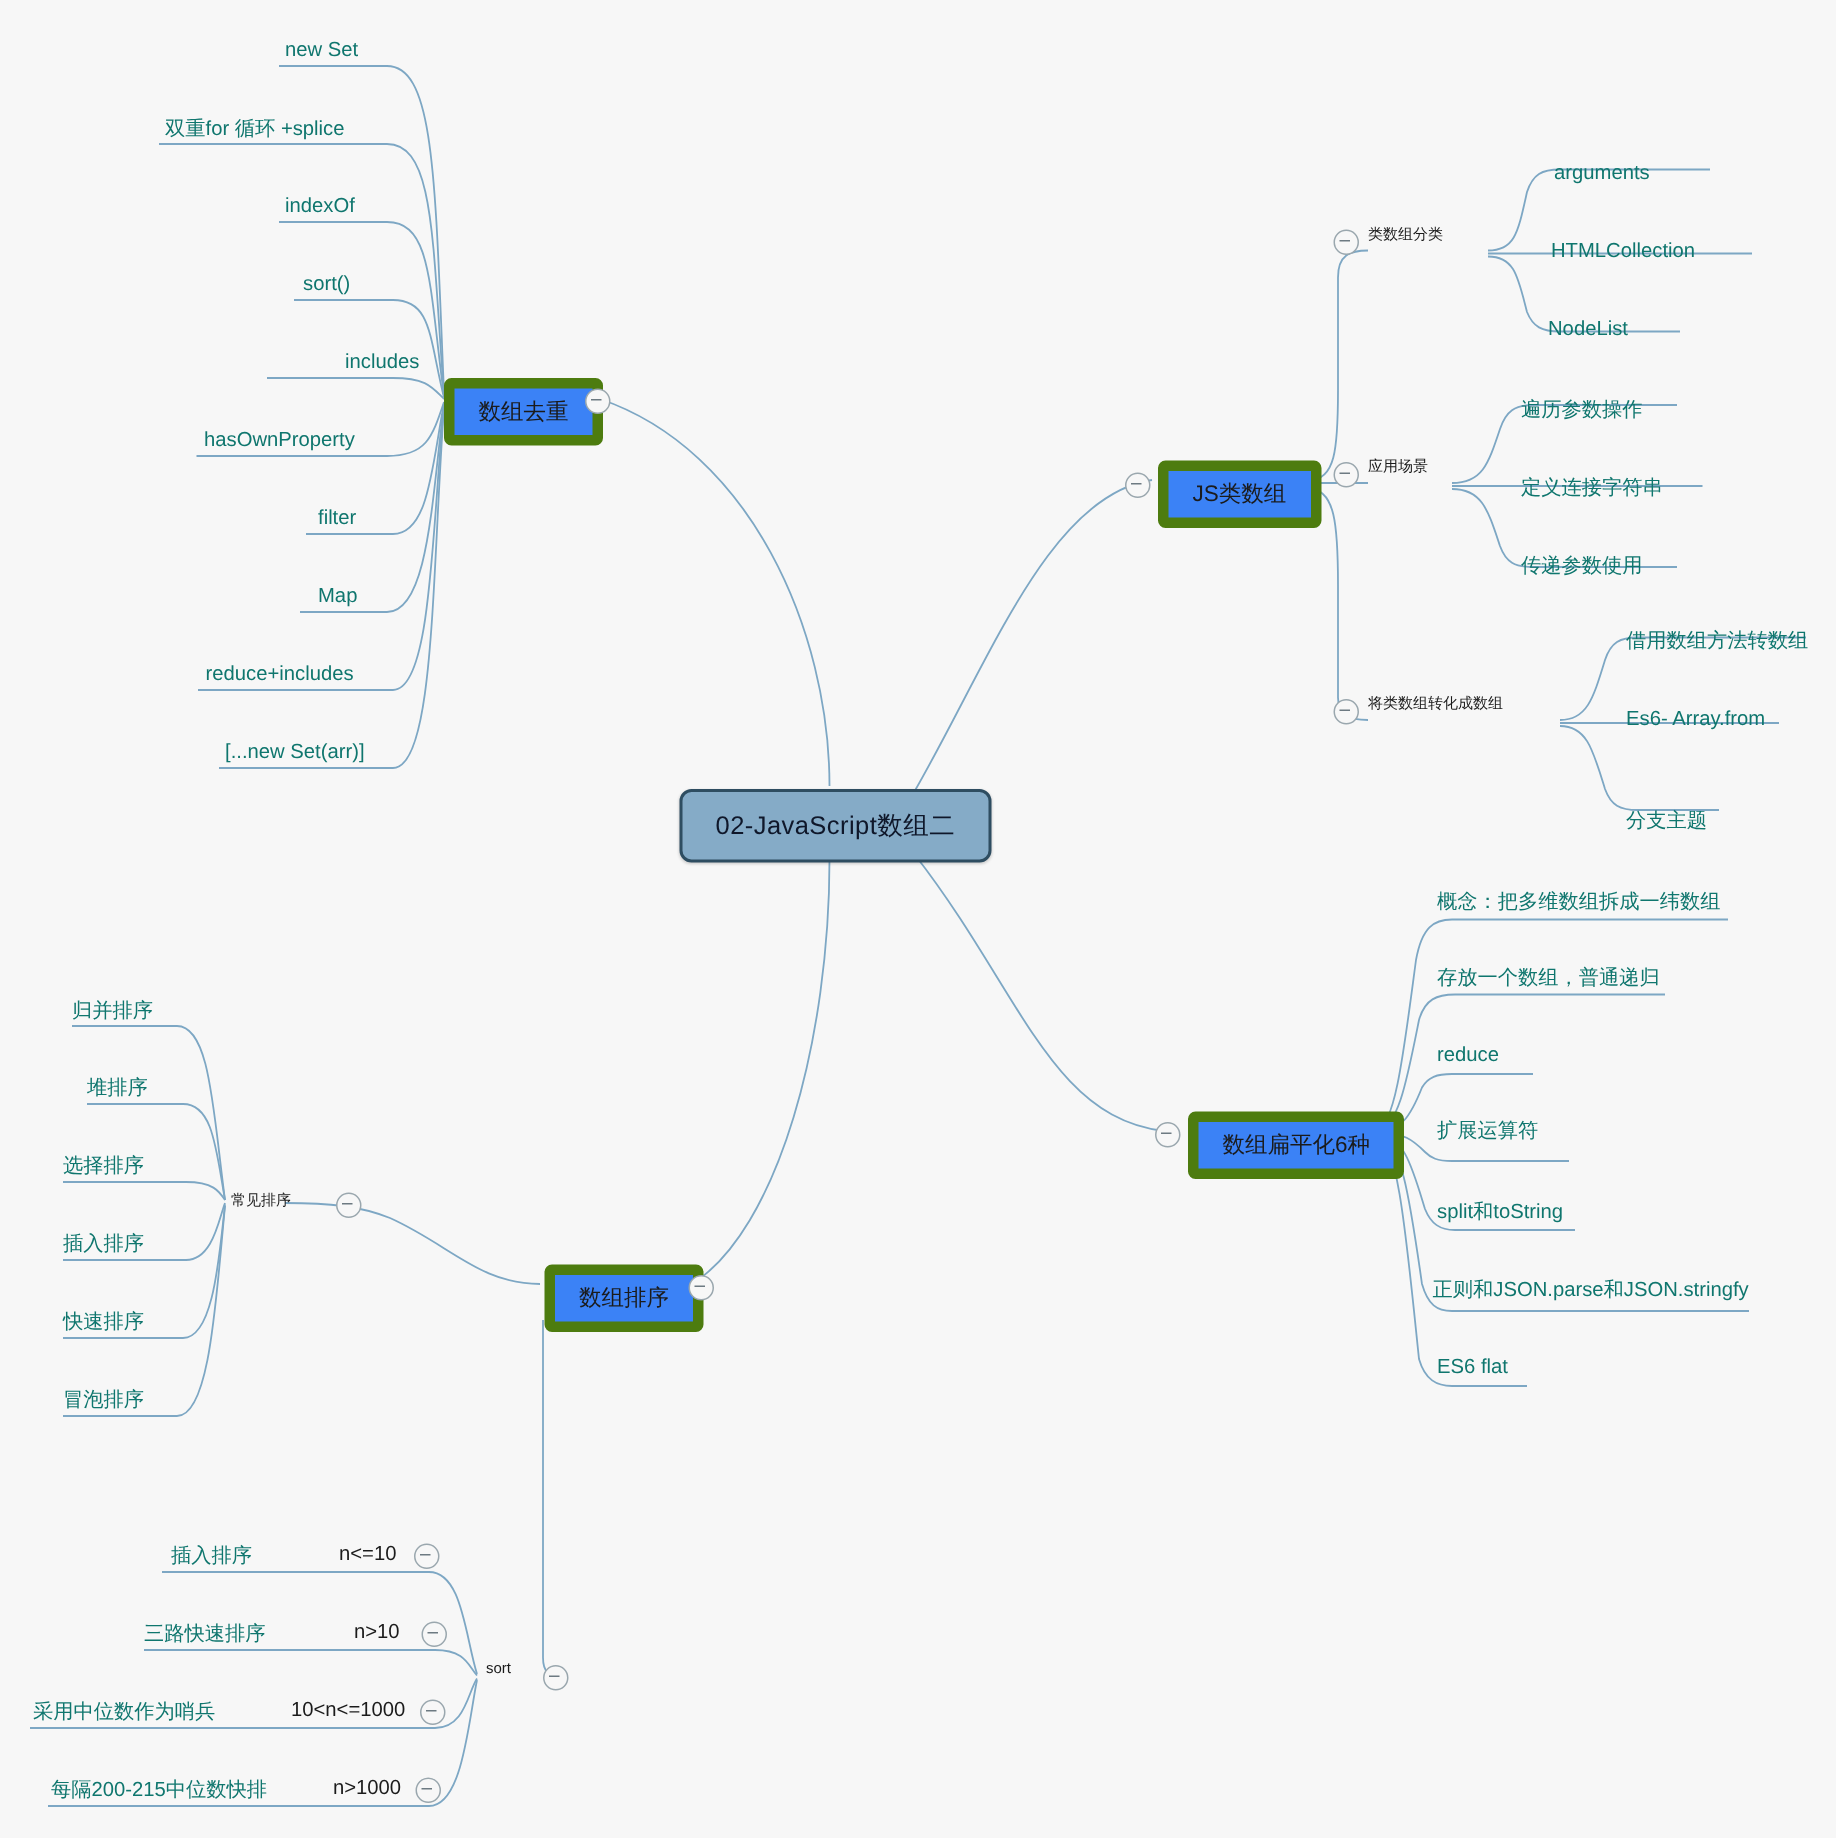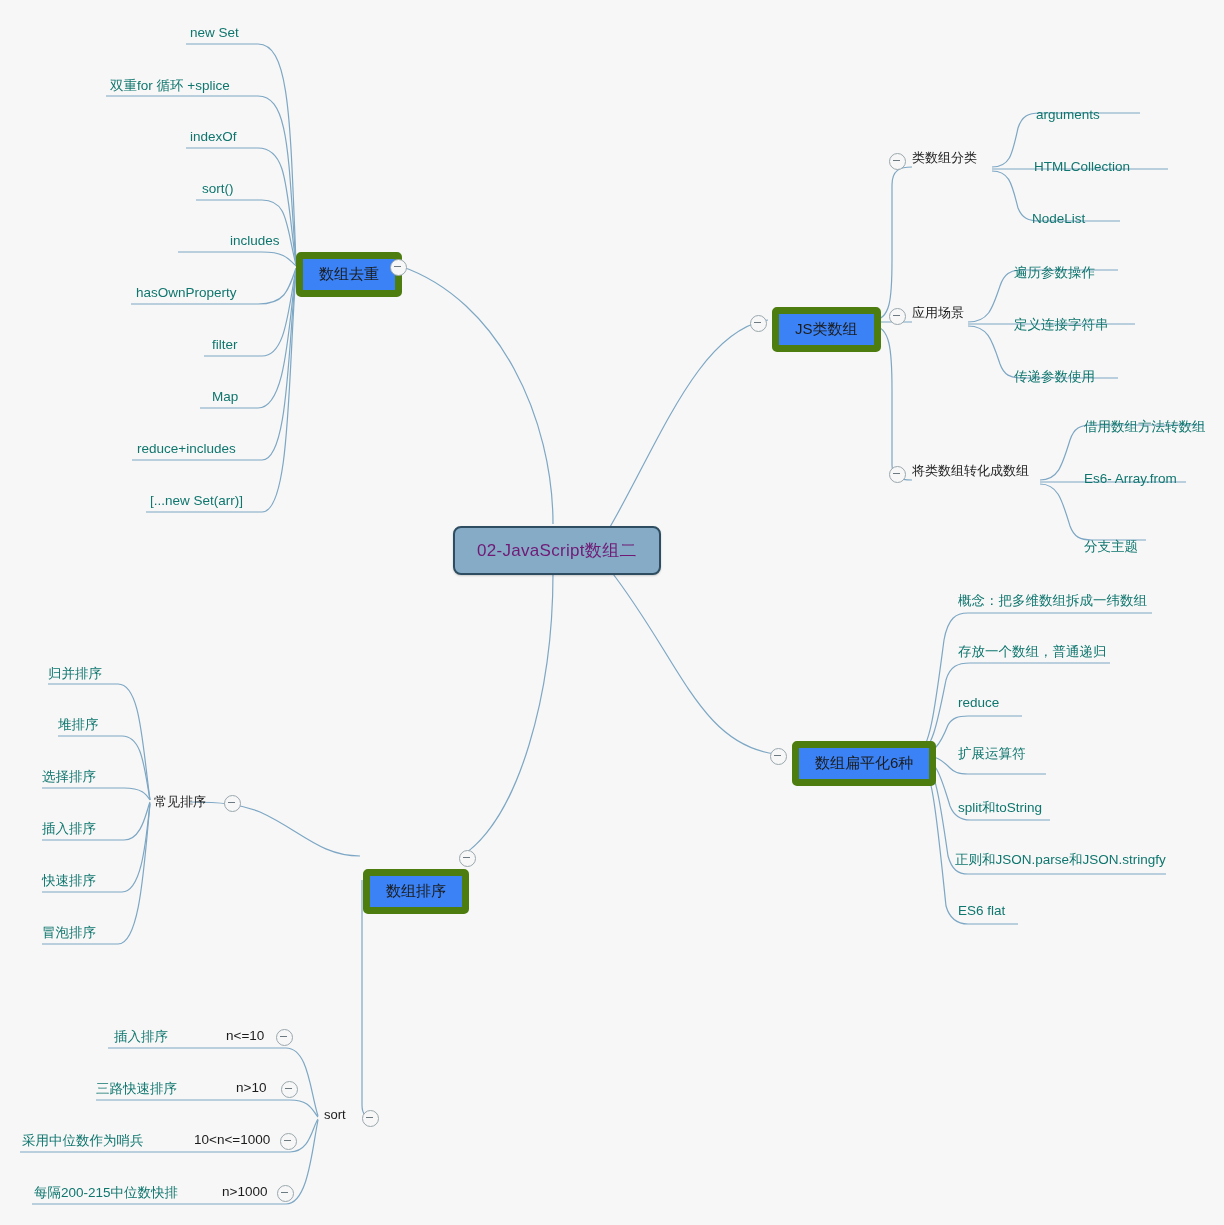--- a/index.html
+++ b/index.html
@@ -14,39 +14,39 @@
   svg.links{position:absolute;left:0;top:0;width:1224px;height:1225px;pointer-events:none;}
   svg.links path{fill:none;stroke:#7da7c4;stroke-width:1.2;}
 
   
   .node{position:absolute;white-space:nowrap;}
 
   .root{
     background:#85abc7;
     border:2px solid #2e4d61;
     border-radius:8px;
-    color:#701a75;
+    color:#0f172a;
     font-size:17px;
     padding:11px 22px;
     letter-spacing:.3px;
     box-shadow:0 1px 2px rgba(0,0,0,.18);
   }
 
   .boxnode{
     background:#3b82f6;
     border:7px solid #4d7c0f;
     border-radius:5px;
     color:#1b1b1b;
     font-size:15px;
     padding:6px 16px;
   }
 
   .plainnode{
     color:#1b1b1b;
-    font-size:13px;
+    font-size:10px;
     padding:0;
     background:transparent;
   }
 
   .leaf{
     color:#0f766e;
     font-size:13.5px;
     background:transparent;
   }
 
@@ -174,21 +174,21 @@
   <div class="toggle" style="left:770px;top:748px;"></div>
 
   <div class="node leaf" style="left:958px;top:592px;">概念：把多维数组拆成一纬数组</div>
   <div class="node leaf" style="left:958px;top:643px;">存放一个数组，普通递归</div>
   <div class="node leaf" style="left:958px;top:695px;">reduce</div>
   <div class="node leaf" style="left:958px;top:745px;">扩展运算符</div>
   <div class="node leaf" style="left:958px;top:799px;">split和toString</div>
   <div class="node leaf" style="left:955px;top:851px;">正则和JSON.parse和JSON.stringfy</div>
   <div class="node leaf" style="left:958px;top:903px;">ES6 flat</div>
 
-  <div class="node boxnode" style="left:363px;top:843px;margin-top:26px;">数组排序</div>
+  <div class="node boxnode" style="left:363px;top:843px;">数组排序</div>
   <div class="toggle" style="left:459px;top:850px;"></div>
 
   <div class="node plainnode" style="left:154px;top:793px;">常见排序</div>
   <div class="toggle" style="left:224px;top:795px;"></div>
 
   <div class="node leaf" style="left:48px;top:665px;">归并排序</div>
   <div class="node leaf" style="left:58px;top:716px;">堆排序</div>
   <div class="node leaf" style="left:42px;top:768px;">选择排序</div>
   <div class="node leaf" style="left:42px;top:820px;">插入排序</div>
   <div class="node leaf" style="left:42px;top:872px;">快速排序</div>

